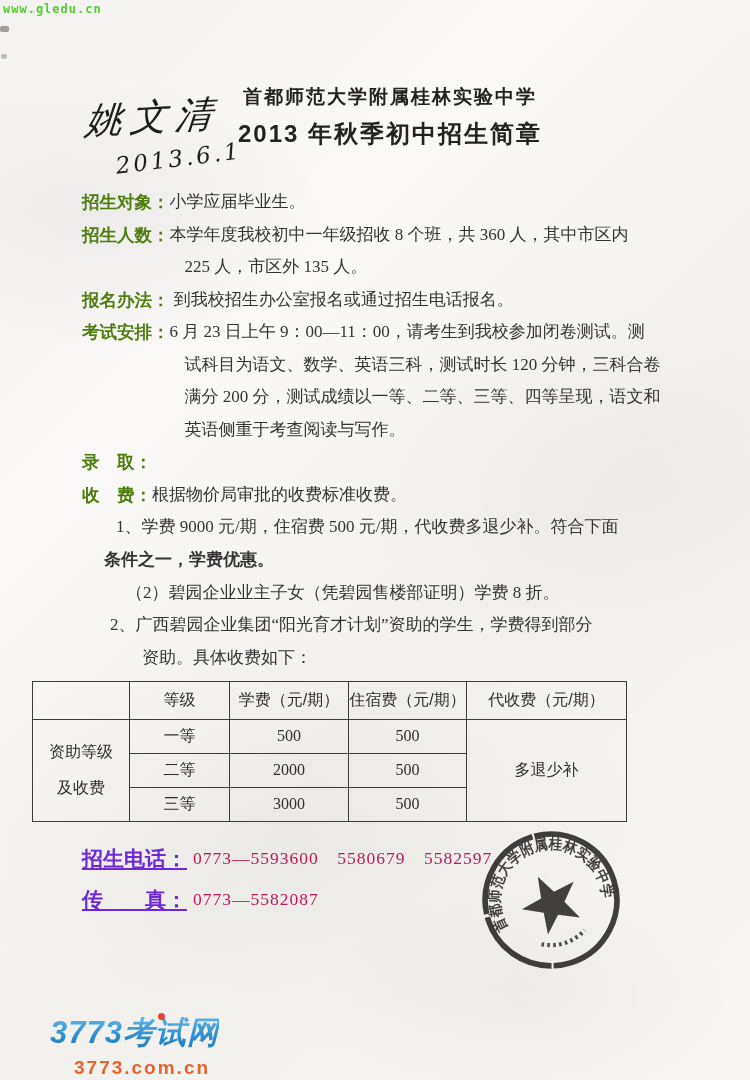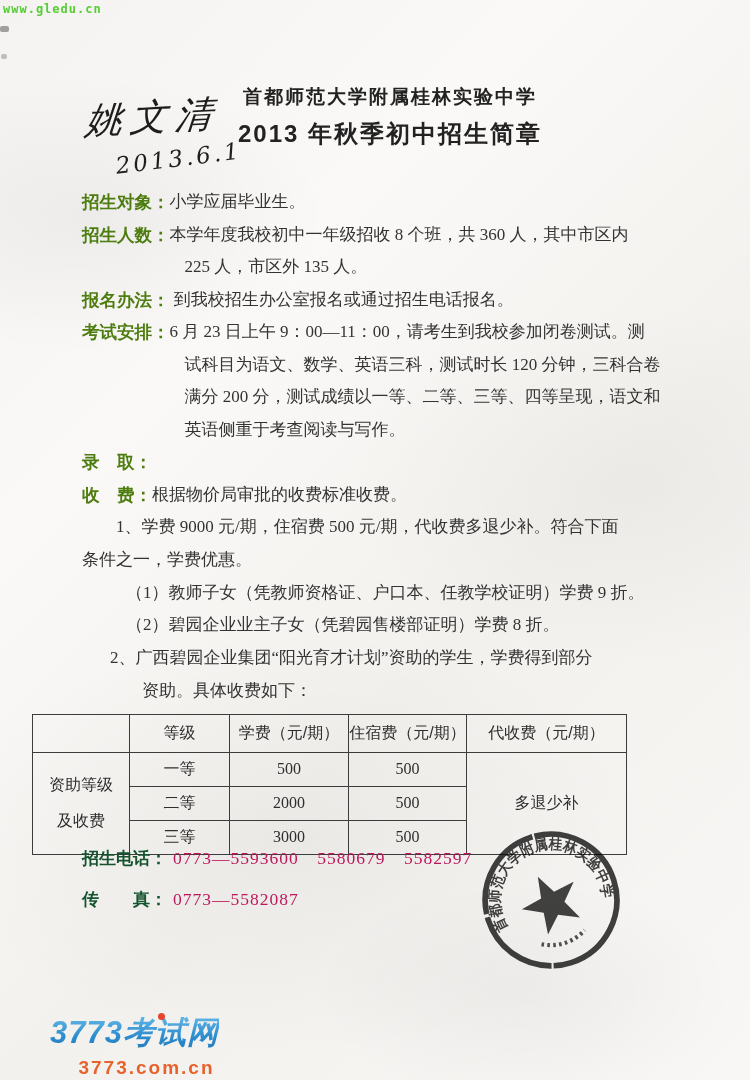--- a/index.html
+++ b/index.html
@@ -38,55 +38,55 @@
   .sec-label{
     font-family:"Liberation Sans","DejaVu Sans",sans-serif;
     font-weight:bold;font-size:17.5px;line-height:32.5px;
     white-space:pre;flex:none;color:#4d7c0f;
   }
   .sec-lines{flex:1;}
   .sec-lines div{font-size:17px;line-height:32.5px;white-space:pre;color:#333;}
   .cont{padding-left:15px;}
   .notes div{font-size:17px;line-height:32.8px;white-space:pre;color:#333;}
   .note-1{padding-left:116px;}
-  .note-1c{padding-left:82px;}
+  .note-1c{padding-left:104px;font-weight:bold;}
   .note-p{padding-left:126px;}
   .note-2{padding-left:110px;}
   .note-2c{padding-left:142px;}
   table.fees{
     border-collapse:collapse;margin:6px 0 0 31px;table-layout:fixed;width:594px;
     font-family:"Liberation Sans","DejaVu Sans",sans-serif;
   }
   table.fees th,table.fees td{
     border:1.6px solid #3c3c3c;text-align:center;vertical-align:middle;
     font-weight:normal;color:#2e2e2e;padding:0;
   }
   table.fees th{font-size:16px;height:37px;}
   table.fees td{font-size:16px;height:33px;font-family:"Liberation Serif","DejaVu Serif",serif;}
   td.rowlabel{font-family:"Liberation Sans","DejaVu Sans",sans-serif;line-height:36px;}
   .contacts{position:absolute;left:82px;top:843px;}
   .contact-row{display:flex;margin-bottom:10px;}
   .contact-label{
     font-family:"Liberation Sans","DejaVu Sans",sans-serif;font-weight:bold;
-    font-size:17px;line-height:31px;white-space:pre;color:#14532d;
+    font-size:21px;line-height:31px;white-space:pre;color:#6d28d9;text-decoration:underline;
   }
   .contact-value{font-size:17.5px;line-height:31px;white-space:pre;color:#be185d;margin-left:6px;letter-spacing:1px;}
   .stamp{position:absolute;left:479px;top:828px;width:144px;height:144px;
     transform:rotate(-18deg);opacity:.88;mix-blend-mode:multiply;}
   .footer-logo{position:absolute;left:50px;top:1012px;
     font-family:"Liberation Sans","DejaVu Sans",sans-serif;}
   .logo-main{
     font-size:31px;font-weight:bold;font-style:italic;letter-spacing:1px;
     background:linear-gradient(180deg,#6fc0ec 0%,#2f8fd1 55%,#1d76b6 100%);
     -webkit-background-clip:text;background-clip:text;color:transparent;
     position:relative;
   }
   .logo-dot{position:absolute;width:7px;height:7px;border-radius:50%;
     background:#e8462c;left:108px;top:1px;}
-  .logo-sub{font-size:19px;font-weight:bold;color:#e8632c;letter-spacing:2px;margin:3px 0 0 24px;text-align:center;}
+  .logo-sub{font-size:19px;font-weight:bold;color:#e8632c;letter-spacing:2px;margin:3px 0 0 24px;}
 </style>
 </head>
 <body>
 
 <div class="artifact" style="left:0;top:26px;width:9px;height:6px;"></div>
 <div class="artifact" style="left:1px;top:54px;width:6px;height:5px;opacity:.35;"></div>
 
 <div class="watermark">www.gledu.cn</div>
 
 <div class="handwriting">
@@ -140,21 +140,20 @@
   <div class="sec">
     <span class="sec-label">收　费：</span>
     <div class="sec-lines">
         <div>根据物价局审批的收费标准收费。</div>
       </div>
   </div>
 
   <div class="notes" style="margin-left:-82px;">
     <div class="note-1">1、学费 9000 元/期，住宿费 500 元/期，代收费多退少补。符合下面</div>
     <div class="note-1c">条件之一，学费优惠。</div>
-    <div class="note-p">（1）教师子女（凭教师资格证、户口本、任教学校证明）学费 9 折。</div>
     <div class="note-p">（2）碧园企业业主子女（凭碧园售楼部证明）学费 8 折。</div>
     <div class="note-2">2、广西碧园企业集团“阳光育才计划”资助的学生，学费得到部分</div>
     <div class="note-2c">资助。具体收费如下：</div>
   </div>
 
   <table class="fees" style="margin-left:-50px;">
     <colgroup>
       <col style="width:97px">
         <col style="width:100px">
         <col style="width:119px">

